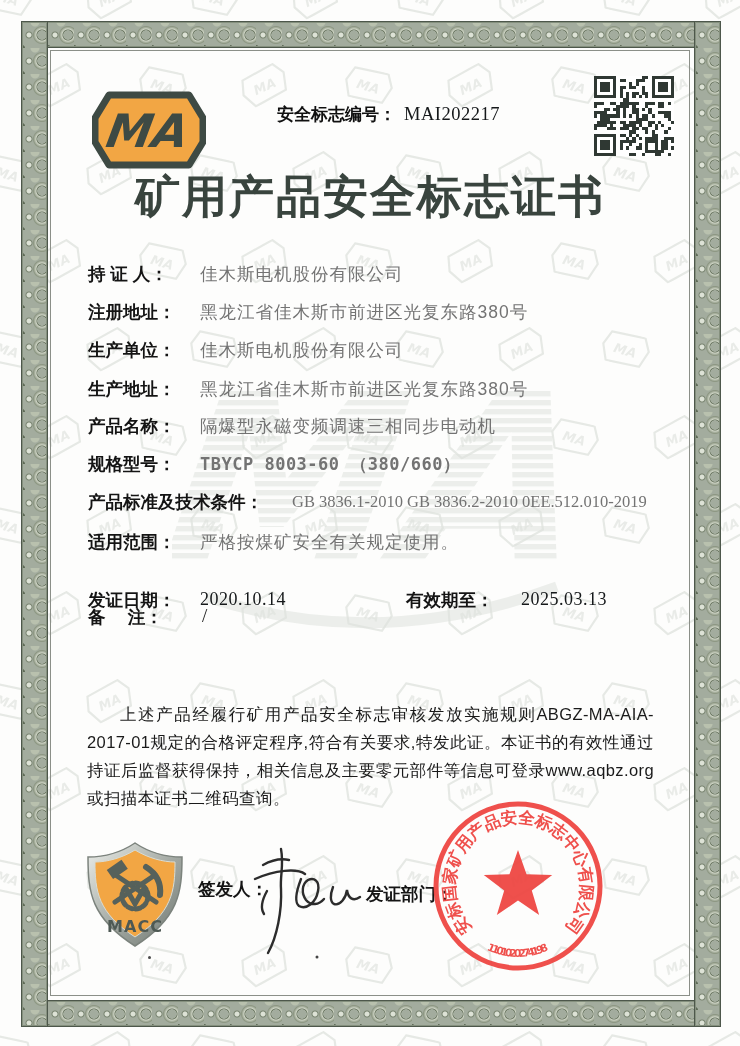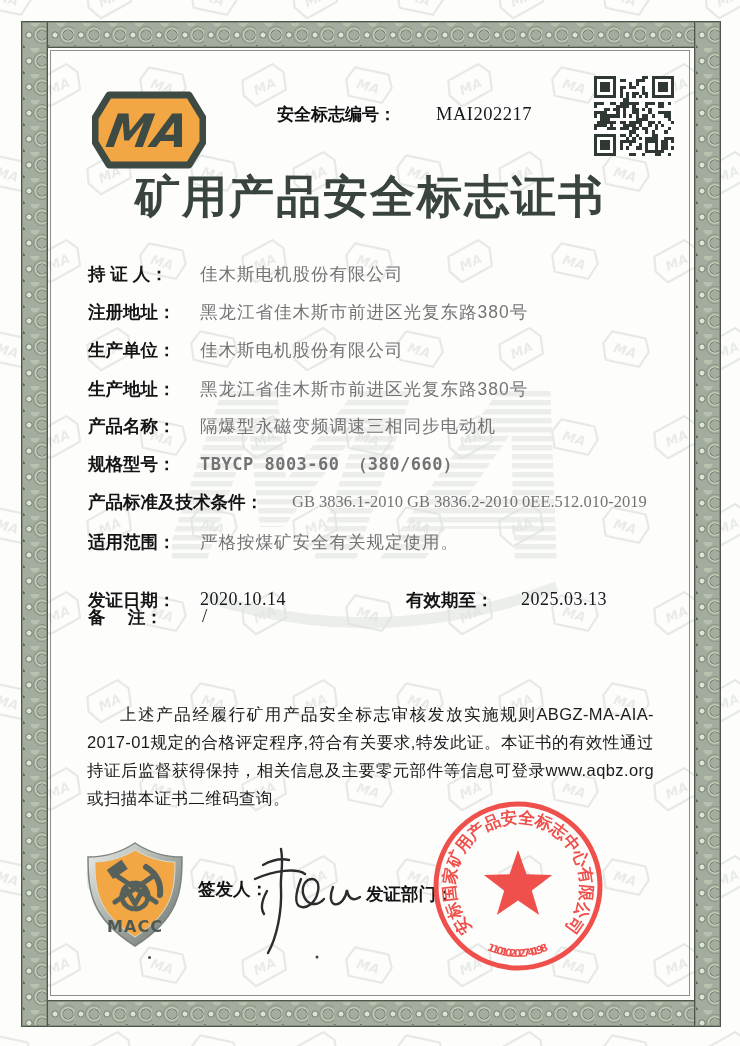--- a/index.html
+++ b/index.html
@@ -24,23 +24,23 @@
     border:1px solid #4d574b;
     box-shadow:inset 0 0 0 1px #85907e;
   }
   #border-top{left:21px;top:21px;width:698px;height:25px;}
   #border-bottom{left:21px;top:1000px;width:698px;height:25px;}
   #border-left{left:21px;top:21px;width:25px;height:1004px;}
   #border-right{left:694px;top:21px;width:25px;height:1004px;}
   #inner-frame{position:absolute;left:50px;top:50px;width:638px;height:944px;border:1px solid #8b8f88;z-index:1;}
   
   .abs{position:absolute;z-index:2;}
-  #cert-no-row{left:277px;top:103px;display:flex;align-items:baseline;gap:20px;}
+  #cert-no-row{left:277px;top:103px;display:flex;align-items:baseline;}
   #cert-no-label{font-weight:bold;font-size:17px;color:#101010;}
-  #cert-no-value{font-family:"Liberation Serif",serif;font-size:18.5px;color:#15181a;margin-left:20px;letter-spacing:.5px;}
+  #cert-no-value{font-family:"Liberation Serif",serif;font-size:18.5px;color:#15181a;margin-left:8px;letter-spacing:.5px;}
   #page-title{left:0;top:167px;width:740px;text-align:center;font-weight:bold;
     font-size:45px;color:#39443e;letter-spacing:2px;font-family:"Liberation Sans",sans-serif;}
   .frow{position:absolute;left:88px;width:575px;height:26px;}
   .flabel{font-weight:bold;font-size:17.5px;color:#141414;white-space:pre;}
   .fval{position:absolute;left:112px;top:0px;font-size:17.5px;color:#737373;white-space:pre;}
   .fval.cjk{letter-spacing:1px;}
   .fval.model{font-family:"DejaVu Sans Mono",monospace;font-weight:bold;font-size:17px;top:1px;letter-spacing:.5px;}
   .fval.std{left:204px;top:2px;font-family:"Liberation Serif",serif;font-size:16.5px;letter-spacing:0;}
   #date-row .flabel2{position:absolute;font-weight:bold;font-size:17.5px;color:#141414;}
   #date-row .dval{position:absolute;font-family:"Liberation Serif",serif;font-size:18px;color:#15181a;letter-spacing:.5px;}

